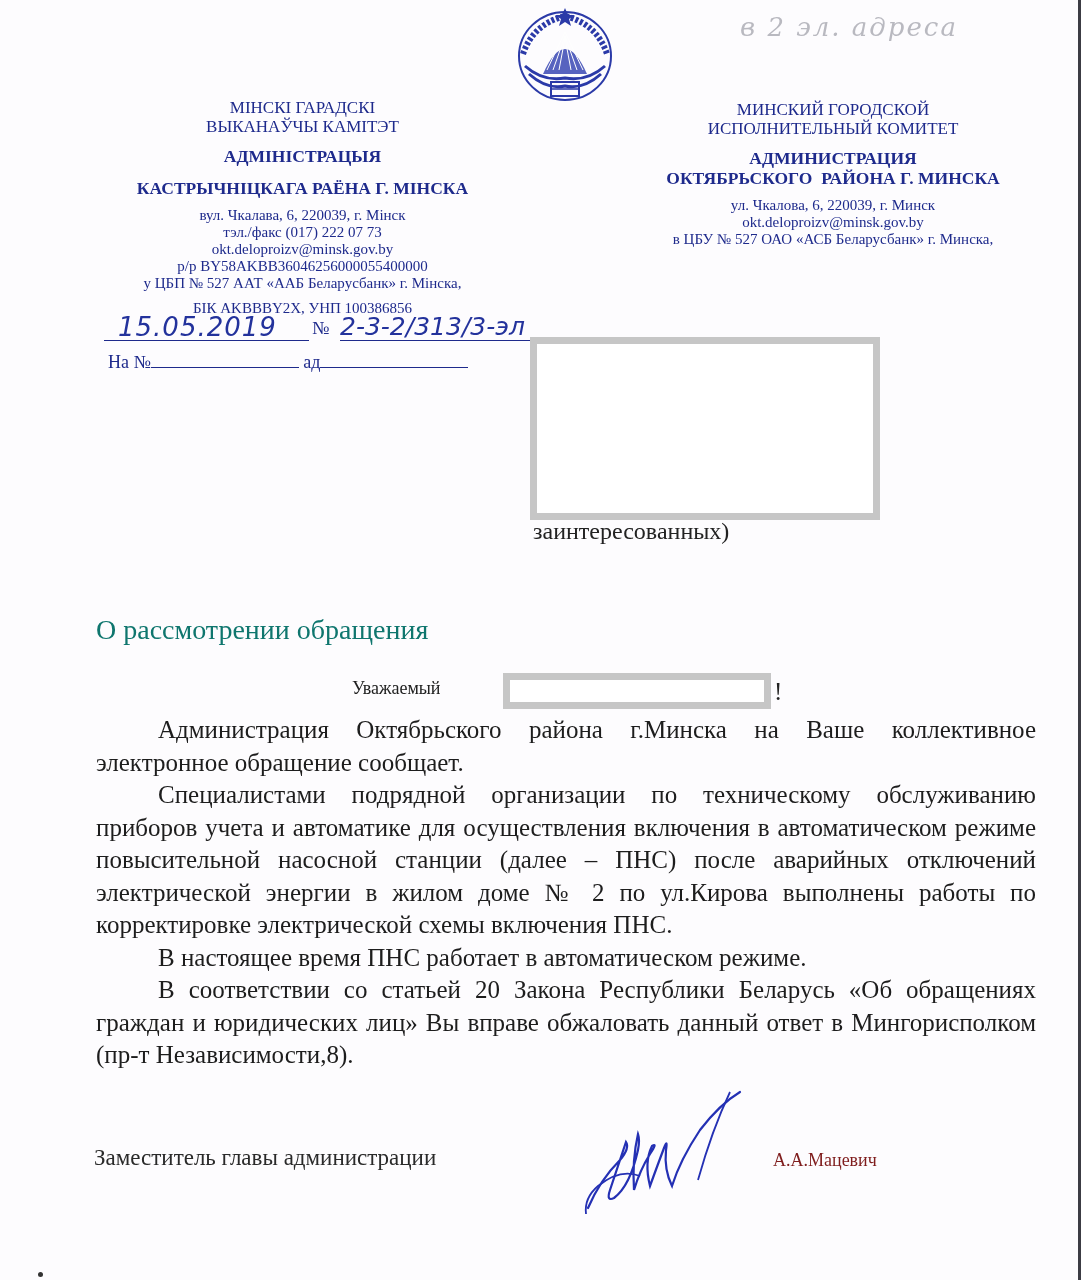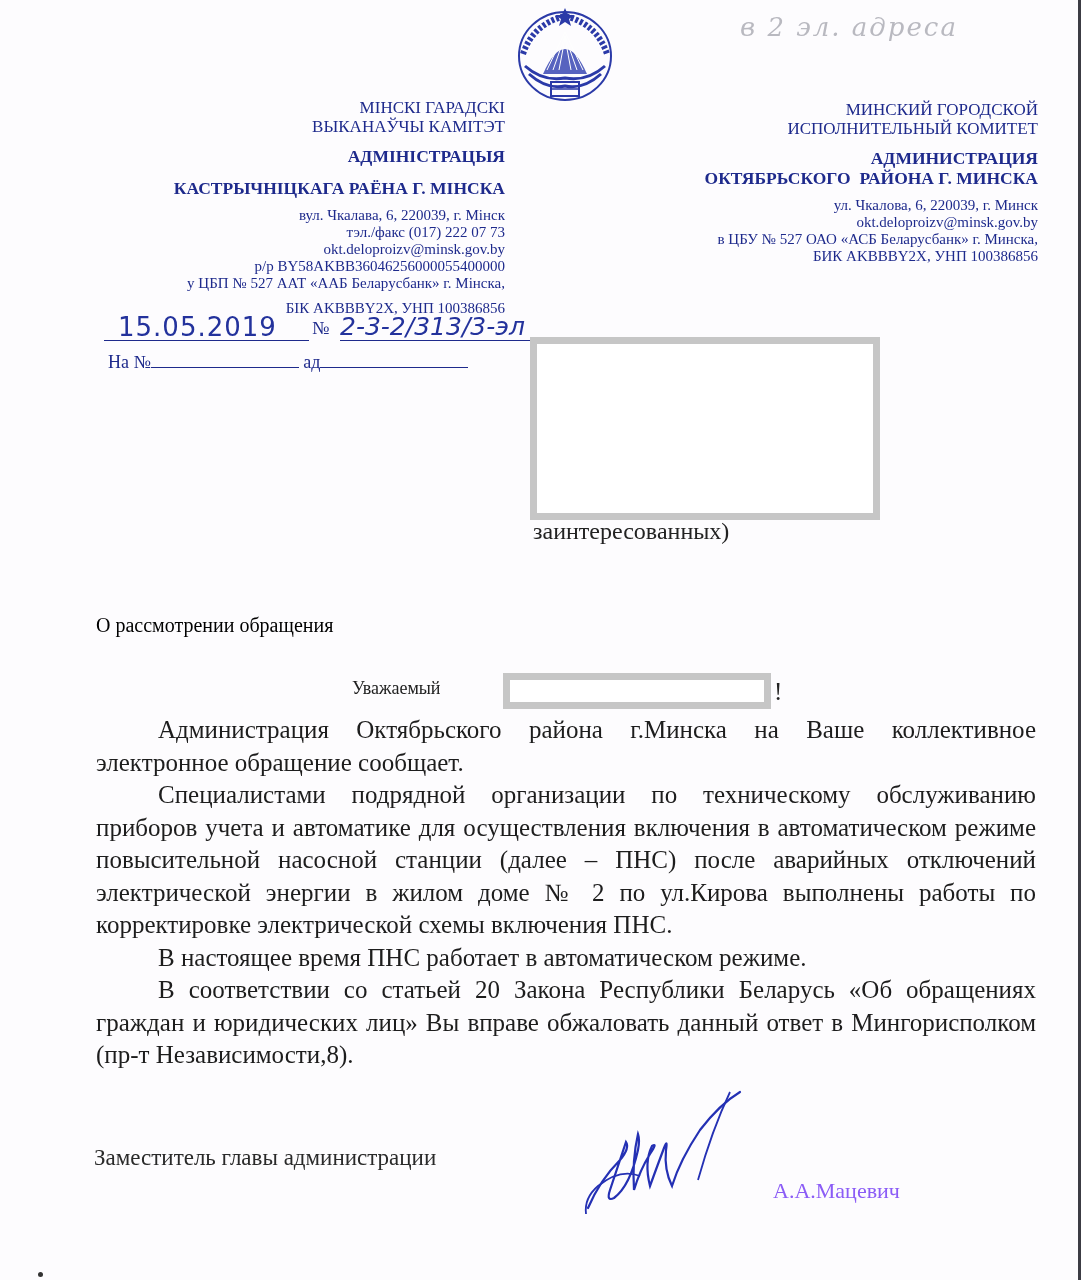--- a/index.html
+++ b/index.html
@@ -9,32 +9,32 @@
     font-family: "Liberation Serif", "DejaVu Serif", serif;
   }
   .right-edge { position: absolute; top: 0; right: 0; width: 3px; height: 1280px; background: #3c3c44; }
   .handnote {
     position: absolute; left: 740px; top: 12px;
     font-family: "DejaVu Serif", serif; font-style: italic;
     color: #b9b9c0; font-size: 26px; letter-spacing: 2px;
   }
   .emblem { position: absolute; left: 513px; top: 4px; width: 104px; height: 100px; }
   .hdr {
-    position: absolute; color: #1e2a8c; text-align: right;
+    position: absolute; color: #1e2a8c; text-align: center;
     font-family: "Liberation Serif", serif;
   }
   .hdr .t1 { font-size: 17px; line-height: 19px; }
   .hdr .t2 { font-size: 17.5px; line-height: 20px; font-weight: bold; margin-top: 10px; }
   .hdr .t3 { font-size: 15px; line-height: 17px; margin-top: 9px; }
   .hdr-left  { left: 100px; top: 98px; width: 405px; }
   .hdr-right { left: 628px; top: 100px; width: 410px; }
 
   .refline { position: absolute; left: 104px; top: 310px; width: 440px; height: 32px; color: #1e2a8c; }
   .date-hand {
-    position: absolute; left: 14px; top: 2px; font-size: 26px; 
+    position: absolute; left: 14px; top: 2px; font-size: 26px; font-style: italic;
     font-family: "DejaVu Sans", sans-serif; color: #23329c; letter-spacing: 1px;
   }
   .u1 { position: absolute; left: 0; top: 30px; width: 205px; border-bottom: 1px solid #1e2a8c; }
   .numsign { position: absolute; left: 208px; top: 8px; font-size: 18px; }
   .num-hand {
     position: absolute; left: 236px; top: 2px; font-size: 25px; font-style: italic;
     font-family: "DejaVu Sans", sans-serif; color: #23329c; white-space: nowrap;
   }
   .u2 { position: absolute; left: 236px; top: 30px; width: 200px; border-bottom: 1px solid #1e2a8c; }
 
@@ -44,34 +44,34 @@
 
   .redact {
     position: absolute; background: #ffffff; border: 7px solid #c6c6c6; box-sizing: border-box;
   }
   .redact-addr { left: 530px; top: 337px; width: 350px; height: 183px; }
   .redact-name { left: 503px; top: 673px; width: 268px; height: 36px; }
 
   .addr-note { position: absolute; left: 533px; top: 515px; font-size: 24px; line-height: 32px; color: #222; }
   .addr-note .l1 { word-spacing: 18px; }
 
-  .subject { position: absolute; left: 96px; top: 614px; font-size: 20px; color: #000000; }
+  .subject { position: absolute; left: 96px; top: 614px; font-size: 28px; color: #0f766e; }
 
   .greet { position: absolute; left: 352px; top: 678px; font-size: 18px; color: #222; }
   .greet-excl { position: absolute; left: 774px; top: 678px; font-size: 25px; color: #222; }
 
   .body-text {
     position: absolute; left: 96px; top: 714px; width: 940px;
     font-size: 25px; line-height: 32.5px; color: #1d1d1d; text-align: justify;
     font-family: "Liberation Serif", serif;
   }
   .body-text p { margin: 0; text-indent: 62px; text-align-last: left; }
 
   .sig-title { position: absolute; left: 94px; top: 1145px; font-size: 23px; color: #2a2a2a; }
-  .sig-name  { position: absolute; left: 773px; top: 1178px; font-size: 22px; color: #8b5cf6; }
+  .sig-name  { position: absolute; left: 773px; top: 1150px; font-size: 18px; color: #7f1d1d; }
   .signature { position: absolute; left: 580px; top: 1090px; width: 180px; height: 130px; }
   .dot { position: absolute; left: 38px; top: 1272px; width: 5px; height: 5px; border-radius: 50%; background: #333; }
 </style>
 </head>
 <body>
 
 <div class="right-edge"></div>
 
 <div class="handnote">в 2 эл. адреса</div>
 
@@ -103,21 +103,20 @@
 </div>
 
 <div class="hdr hdr-right">
   <div class="t1">МИНСКИЙ ГОРОДСКОЙ</div>
   <div class="t1">ИСПОЛНИТЕЛЬНЫЙ КОМИТЕТ</div>
   <div class="t2">АДМИНИСТРАЦИЯ</div>
   <div class="t2" style="margin-top:0; white-space:pre">ОКТЯБРЬСКОГО  РАЙОНА Г. МИНСКА</div>
   <div class="t3">ул. Чкалова, 6, 220039, г. Минск</div>
   <div class="t3" style="margin-top:0">okt.deloproizv@minsk.gov.by</div>
   <div class="t3" style="margin-top:0">в ЦБУ № 527 ОАО «АСБ Беларусбанк» г. Минска,</div>
-  <div class="t3" style="margin-top:0">БИК AKBBBY2X, УНП 100386856</div>
 </div>
 
 <div class="refline">
   <span class="date-hand">15.05.2019</span>
   <span class="u1"></span>
   <span class="numsign">№</span>
   <span class="num-hand">2-3-2/313/3-эл</span>
   <span class="u2"></span>
 </div>
 

